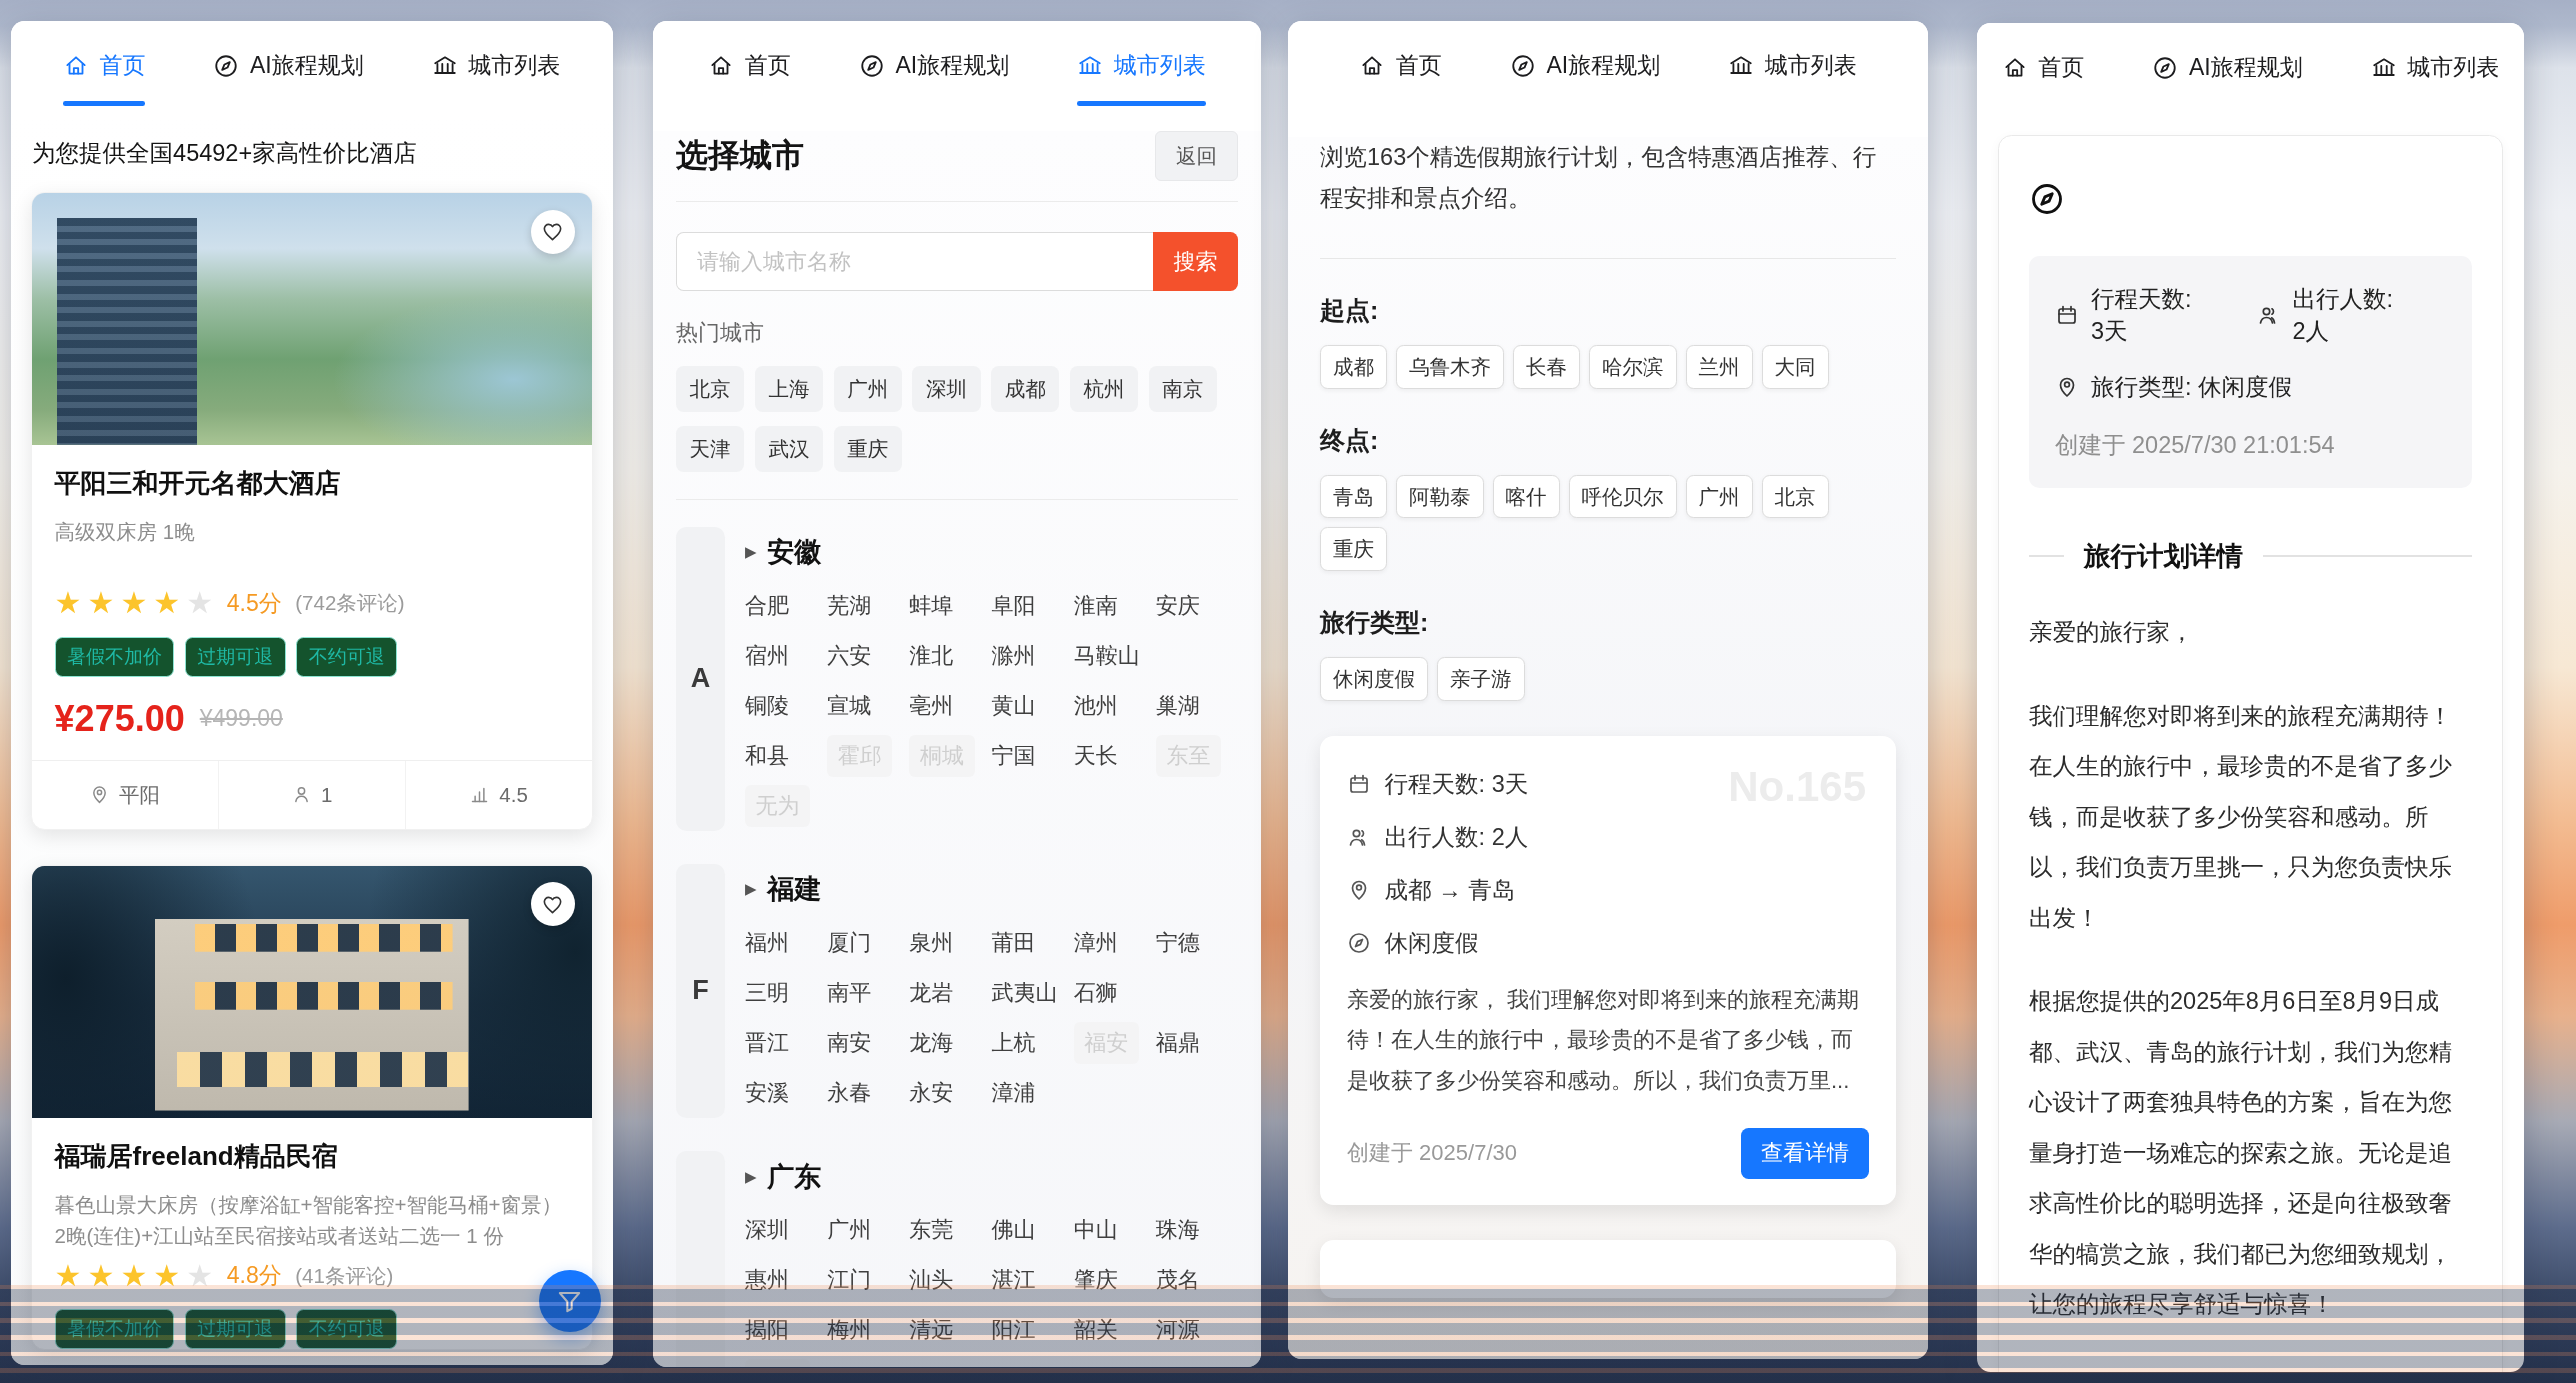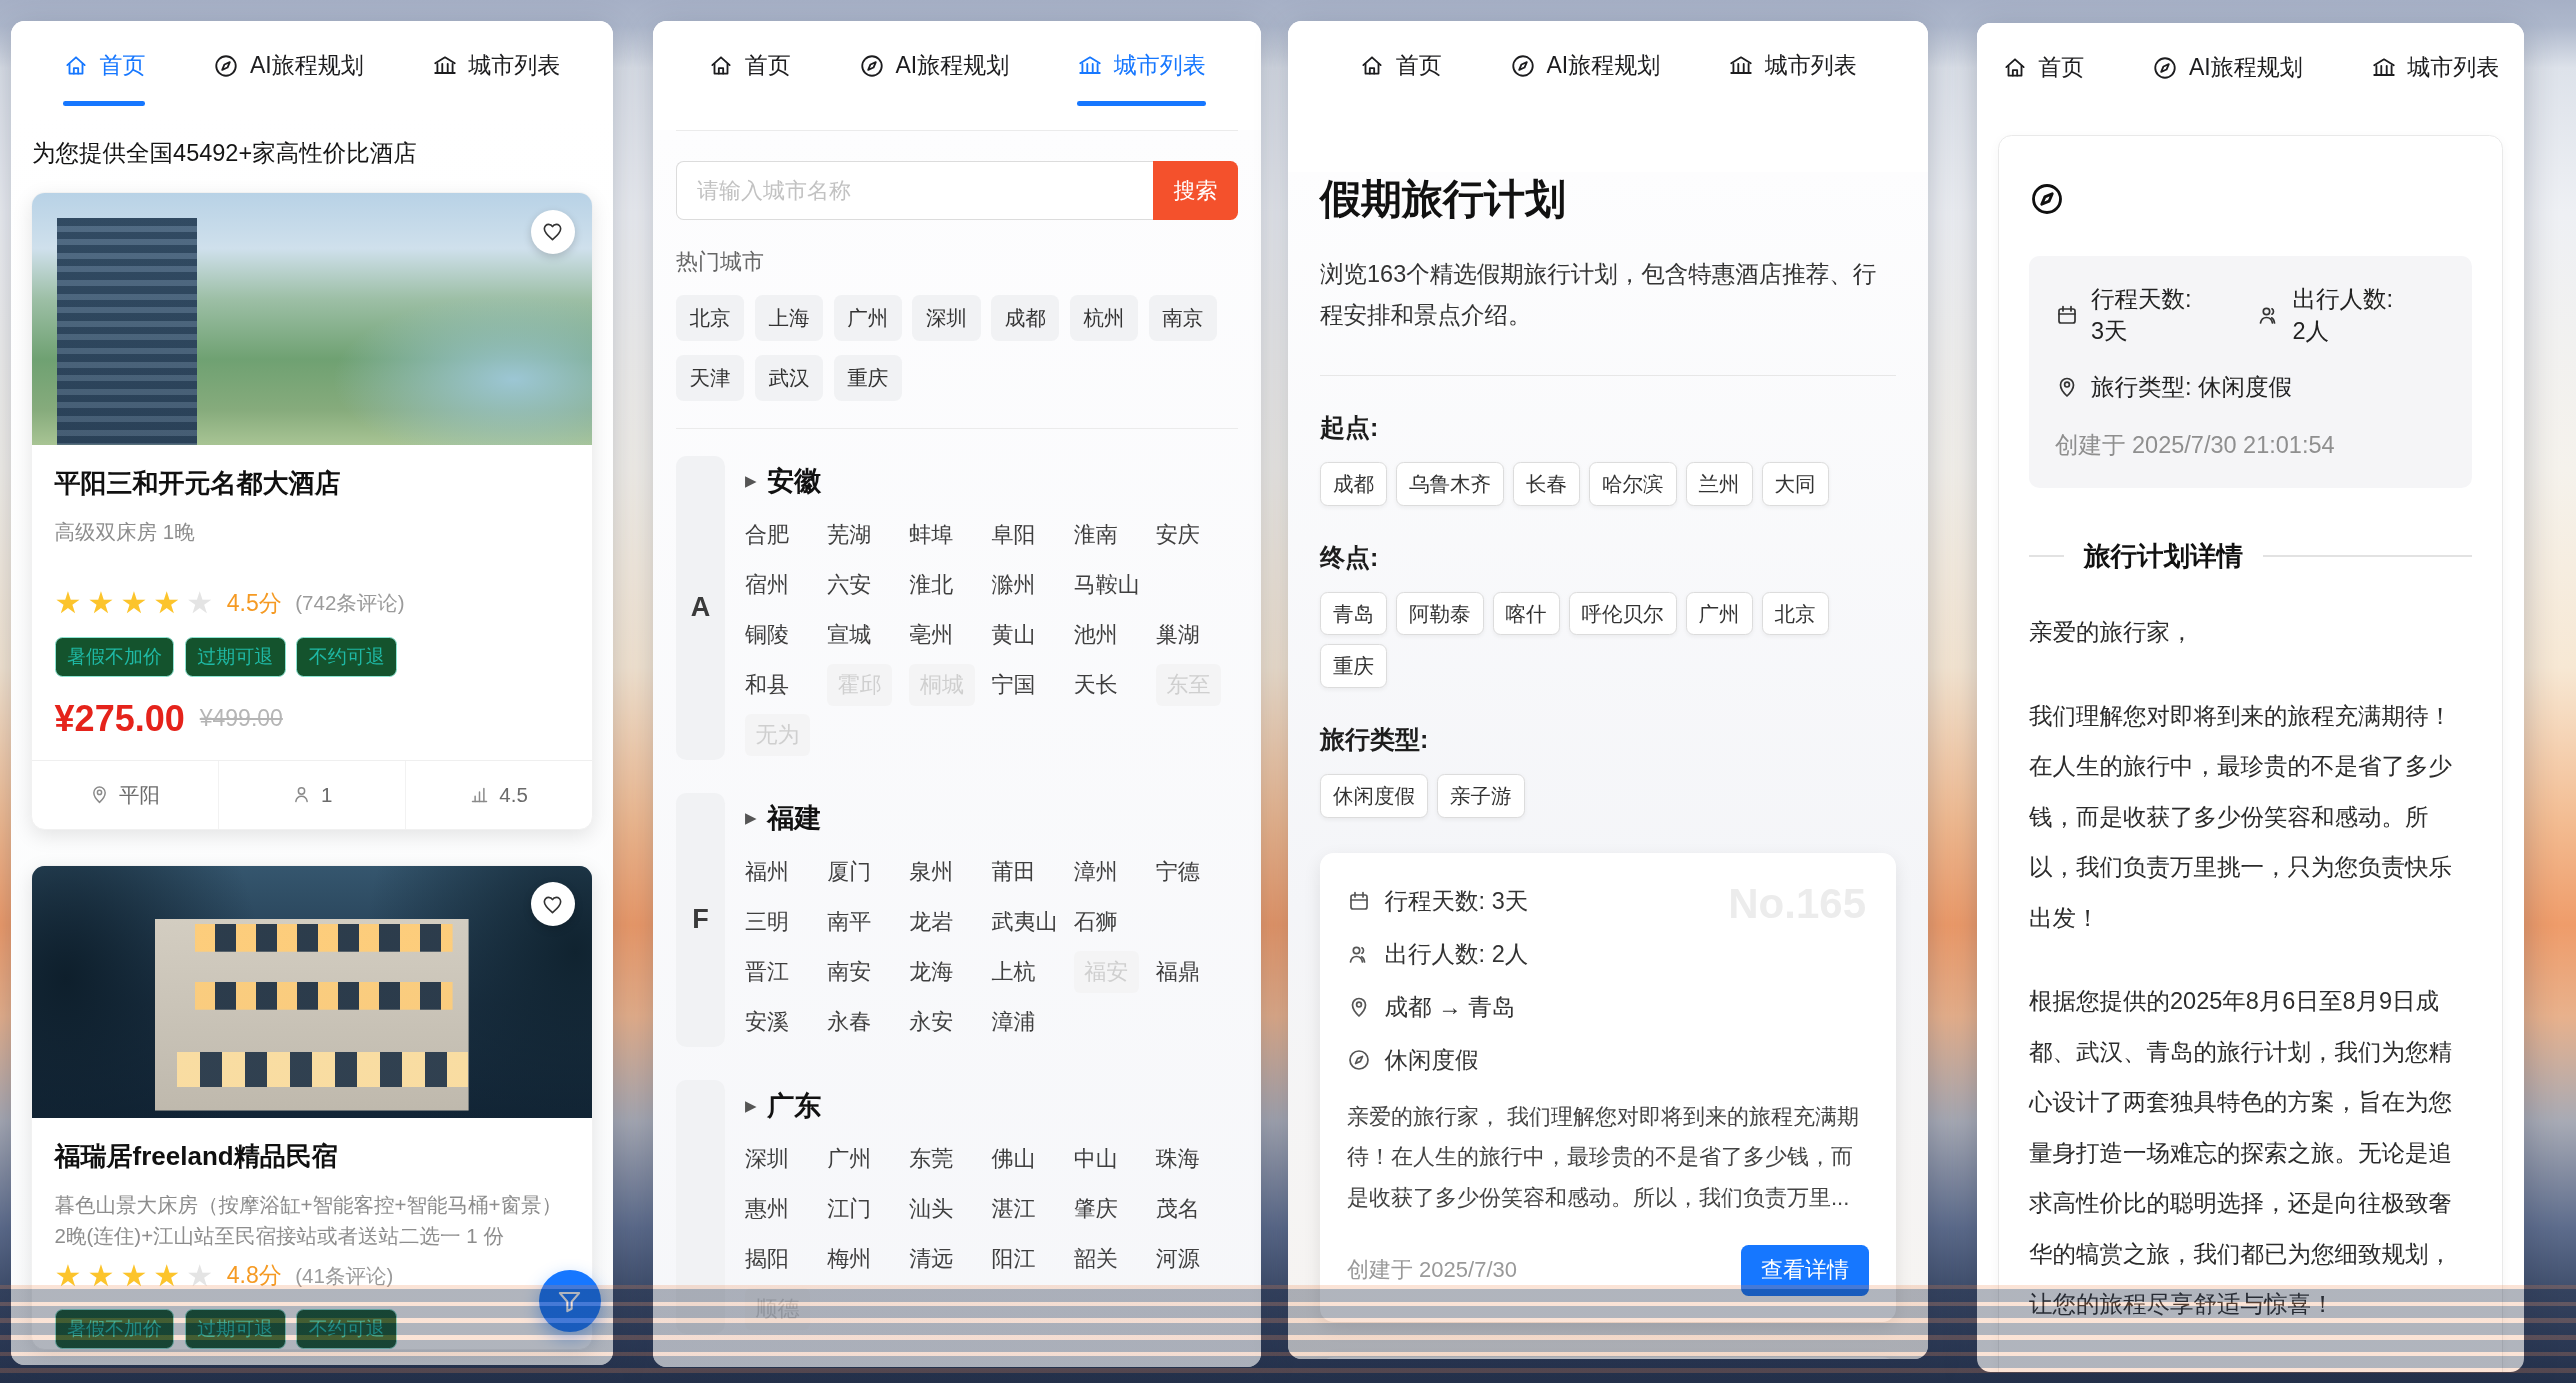--- a/index.html
+++ b/index.html
@@ -283,20 +283,24 @@
         <div class="nav-item active">
           <svg class="ic" viewBox="0 0 24 24">
             <path d="M3 9.5 12 4l9 5.5"></path>
             <path d="M5 10v8M9.5 10v8M14.5 10v8M19 10v8"></path>
             <path d="M3 18.5h18"></path>
           </svg>
           <span>城市列表</span>
         </div>
       </nav>
     <div class="p2-body">
+      <div class="p2-titlerow">
+        <div class="p2-title">选择城市</div>
+        <button class="back-btn">返回</button>
+      </div>
       <div class="p2-div"></div>
       <div class="search-row">
         <input class="search-input" placeholder="请输入城市名称" style="">
         <button class="search-btn">搜索</button>
       </div>
       <div class="hot-label">热门城市</div>
       <div class="hot-pills">
           <span class="hot-pill">北京</span>
           <span class="hot-pill">上海</span>
           <span class="hot-pill">广州</span>
@@ -451,21 +455,20 @@
         <div class="nav-item">
           <svg class="ic" viewBox="0 0 24 24">
             <path d="M3 9.5 12 4l9 5.5"></path>
             <path d="M5 10v8M9.5 10v8M14.5 10v8M19 10v8"></path>
             <path d="M3 18.5h18"></path>
           </svg>
           <span>城市列表</span>
         </div>
       </nav>
     <div class="p3-body">
-      <div class="p3-title">假期旅行计划</div>
       <div class="p3-sub">浏览163个精选假期旅行计划，包含特惠酒店推荐、行程安排和景点介绍。</div>
       <div class="p3-div"></div>
       <div>
           <div class="filter-group">
      <div class="fg-label">起点:</div>
      <div class="fg-pills">
               <span class="fpill">成都</span>
               <span class="fpill">乌鲁木齐</span>
               <span class="fpill">长春</span>
               <span class="fpill">哈尔滨</span>

